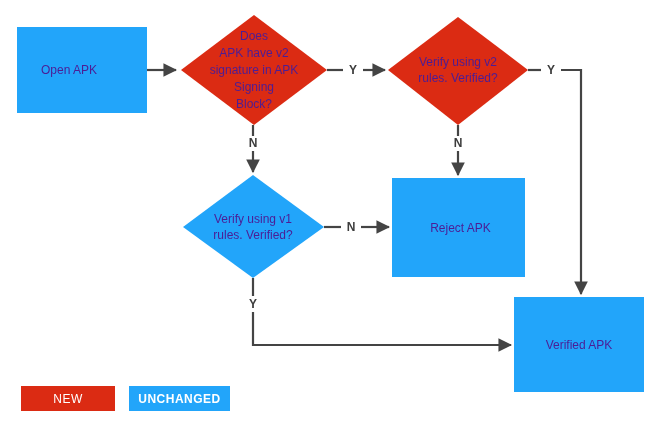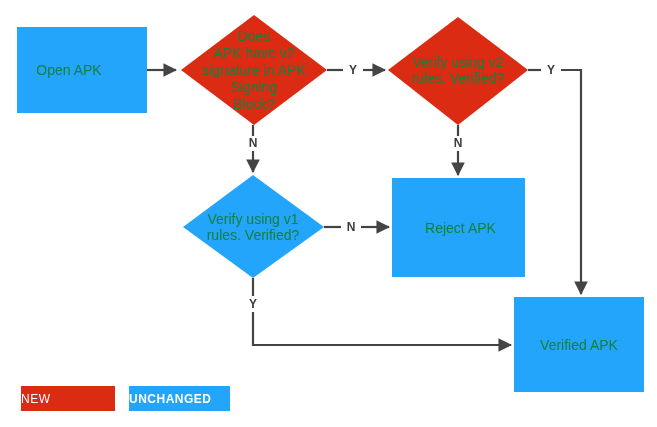--- a/index.html
+++ b/index.html
@@ -16,23 +16,23 @@
   }
   #canvas {
     position: absolute;
     left: 0;
     top: 0;
     width: 657px;
     height: 427px;
   }
   .node-label {
     position: absolute;
-    color: #15803d;
+    color: #4c1d95;
     font-family: "Liberation Sans", sans-serif;
-    font-size: 14px;
+    font-size: 12px;
     line-height: 16px;
     text-align: center;
     pointer-events: none;
     white-space: pre-line;
     display: flex;
     align-items: center;
     justify-content: center;
   }
   .edge-label {
     position: absolute;
@@ -40,20 +40,21 @@
     font-family: "Liberation Sans", sans-serif;
     font-size: 12px;
     font-weight: bold;
     text-align: center;
     line-height: 14px;
   }
   .legend-box {
     position: absolute;
     display: flex;
     align-items: center;
+    justify-content: center;
   }
   .legend-text {
     color: #ffffff;
     font-family: "Liberation Sans", sans-serif;
     font-size: 12px;
     letter-spacing: 0.5px;
   }
 </style>
 </head>
 <body>

